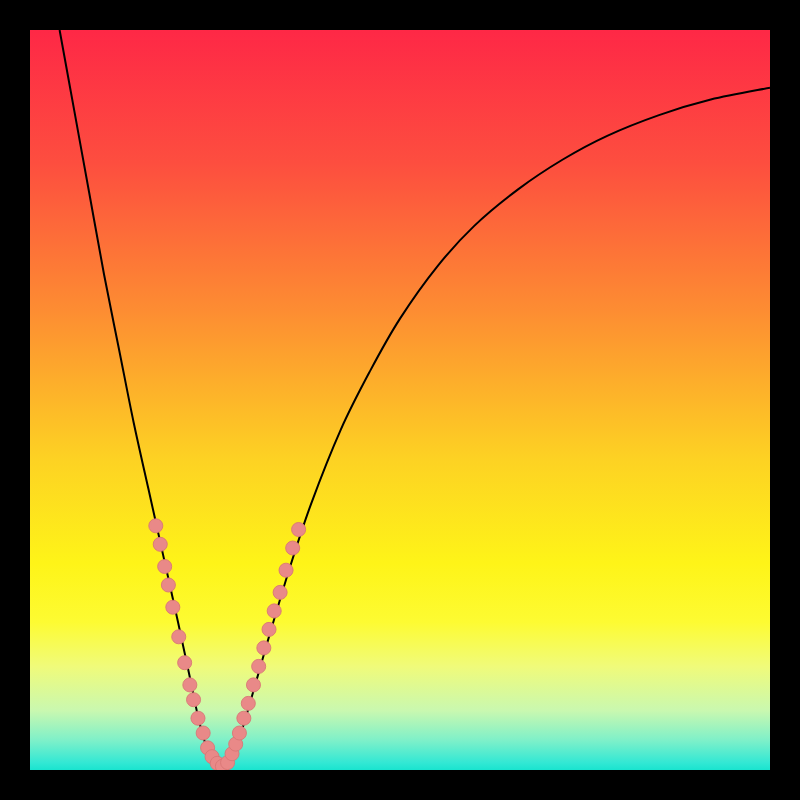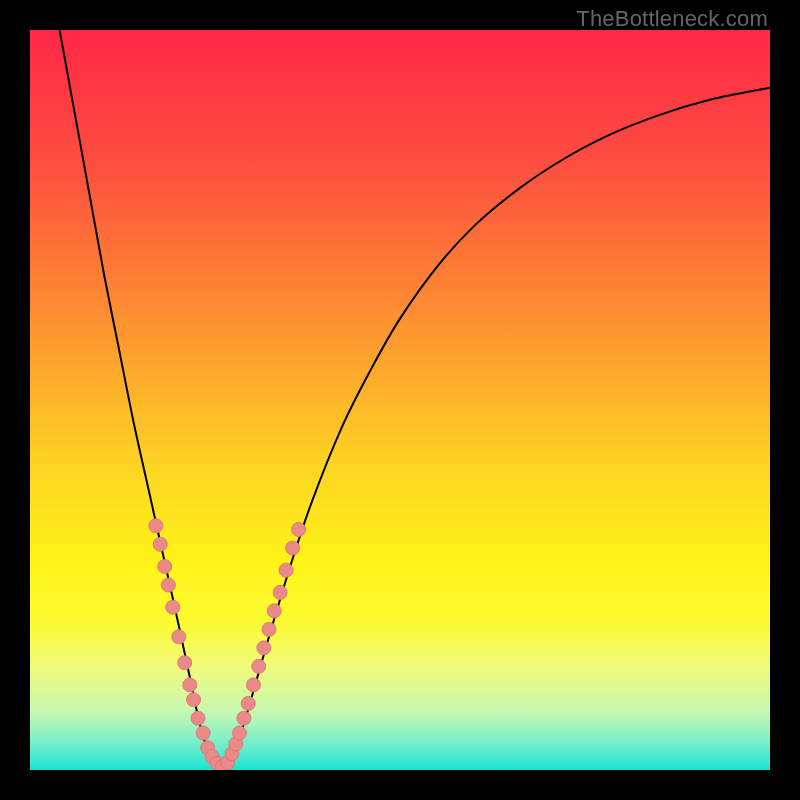--- a/index.html
+++ b/index.html
@@ -43,21 +43,20 @@
     inset: 0;
     width: 100%;
     height: 100%;
   }
 </style>
 </head>
 <body>
 
 <div class="frame">
 
-  <div class="watermark">TheBottleneck.com</div>
 
   <div class="plot-area">
 
     <svg class="gradient" viewBox="0 0 100 100" preserveAspectRatio="none">
       <defs>
         <linearGradient id="bg-grad" x1="0" y1="0" x2="0" y2="1">
             <stop offset="0%" stop-color="#fe2846"></stop>
             <stop offset="18%" stop-color="#fd4e3f"></stop>
             <stop offset="38%" stop-color="#fd8d32"></stop>
             <stop offset="58%" stop-color="#fdd223"></stop>

